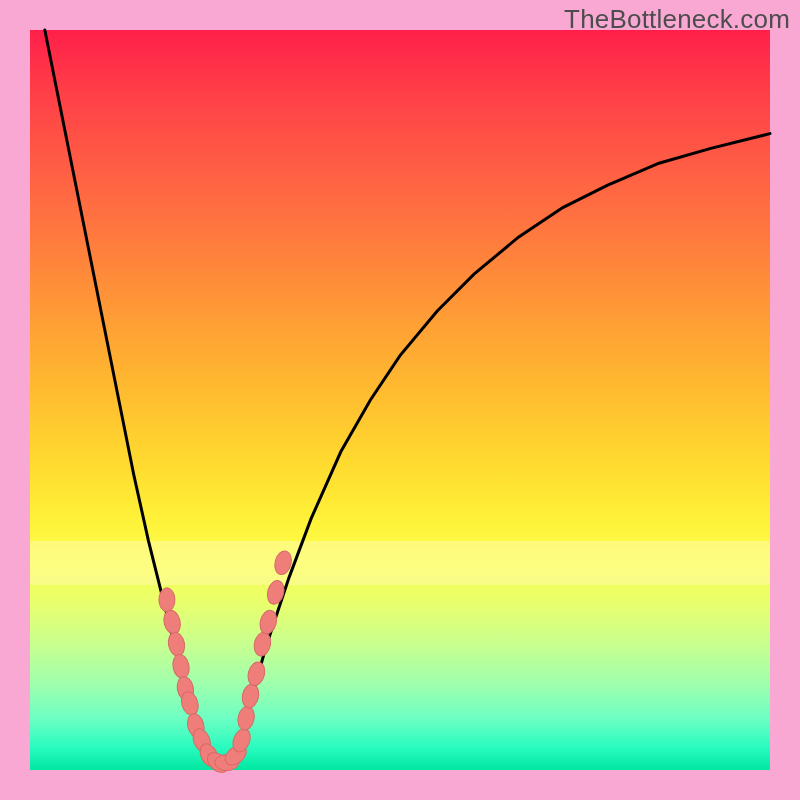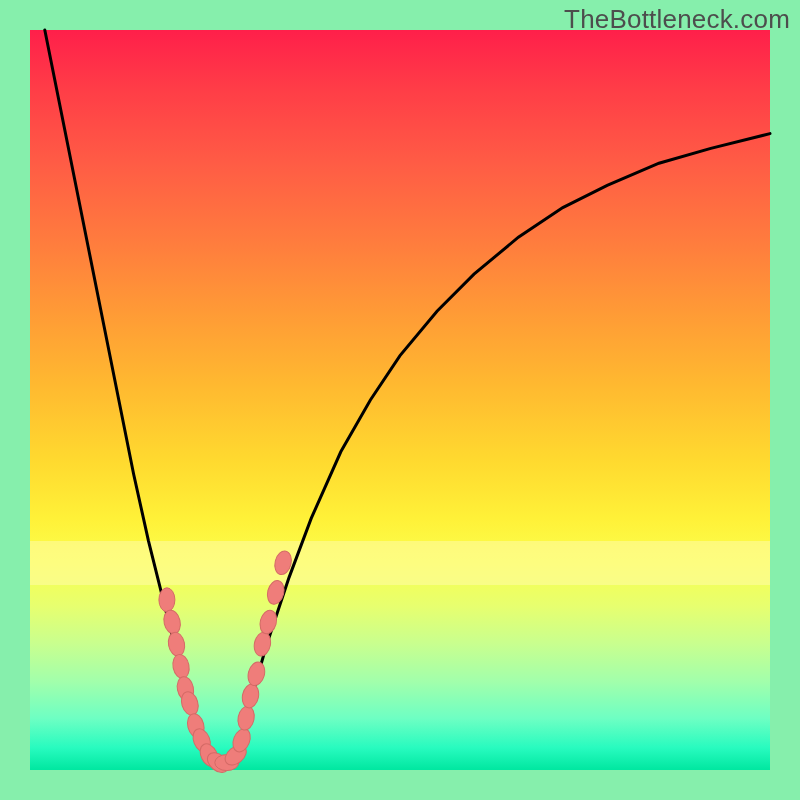--- a/index.html
+++ b/index.html
@@ -10,21 +10,21 @@
     background: #000;
     overflow: hidden;
     font-family: Arial, Helvetica, sans-serif;
   }
   .frame {
     position: absolute;
     left: 0;
     top: 0;
     width: 800px;
     height: 800px;
-    background: #86efac;
+    background: #f9a8d4;
     text-align: right;
   }
   .plot {
     position: absolute;
     left: 30px;
     top: 30px;
     width: 740px;
     height: 740px;
     background: linear-gradient(
       to bottom,

